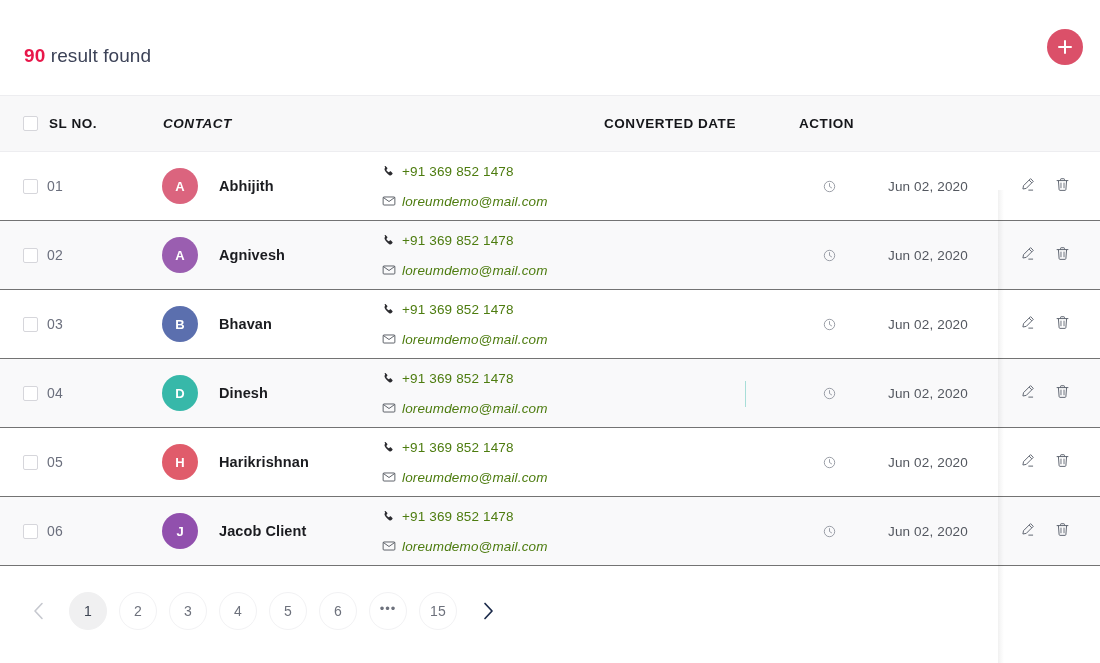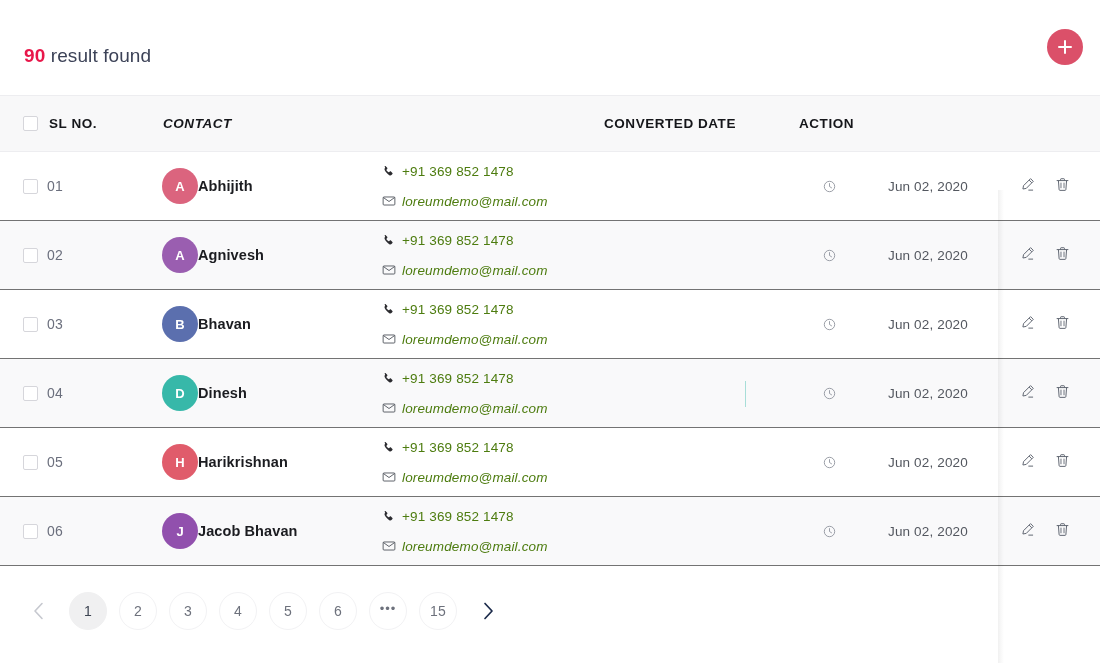--- a/index.html
+++ b/index.html
@@ -145,20 +145,21 @@
     border-radius: 50%;
     display: flex;
     align-items: center;
     justify-content: center;
     color: #ffffff;
     font-size: 13px;
     font-weight: bold;
     flex: 0 0 36px;
   }
   .client-name {
+    margin-left: 21px;
     font-size: 14.5px;
     font-weight: bold;
     color: #1b1c20;
     letter-spacing: 0.1px;
   }
 
   .contact-line {
     display: flex;
     align-items: center;
     font-size: 13.5px;
@@ -564,21 +565,21 @@
       </div>
       <div class="row alt">
         <div class="c-check">
           <span class="checkbox"></span>
         </div>
         <div class="c-sl"><span class="sl-no">06</span></div>
         <div class="c-name">
           <span class="avatar" style="background:#9150ad">
             <span>J</span>
           </span>
-          <span class="client-name">Jacob Bhavan</span>
+          <span class="client-name">Jacob Client</span>
         </div>
         <div class="c-contact">
           <div class="contact-line">
             <span class="ci">
               <svg width="13" height="13" viewBox="0 0 16 16" fill="currentColor" aria-hidden="true">
                 <path d="M3.2 1.6c.4-.4 1-.4 1.4 0l1.8 1.8c.4.4.4 1 0 1.4l-.9.9c-.2.2-.2.4-.1.6.5 1 1.7 2.2 2.7 2.7.2.1.4.1.6-.1l.9-.9c.4-.4 1-.4 1.4 0l1.8 1.8c.4.4.4 1 0 1.4l-.8.8c-.8.8-2 1-3 .5C7 11.4 4.6 9 3.4 6.5c-.5-1-.3-2.2.5-3l-.7-1.9z"></path>
               </svg>
             </span>
             <span>+91 369 852 1478</span>
           </div>

